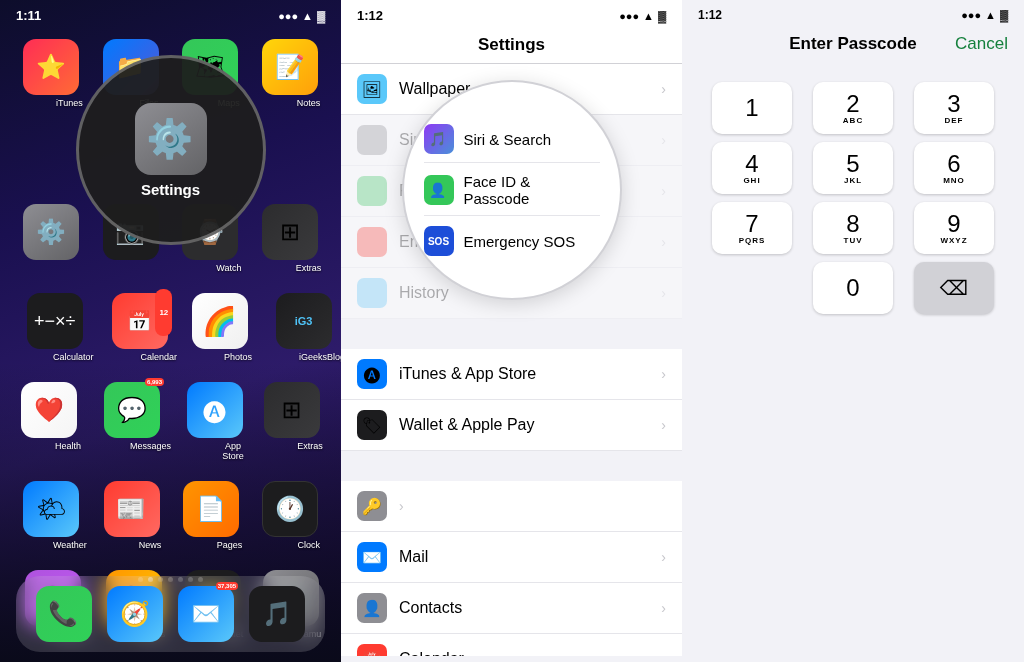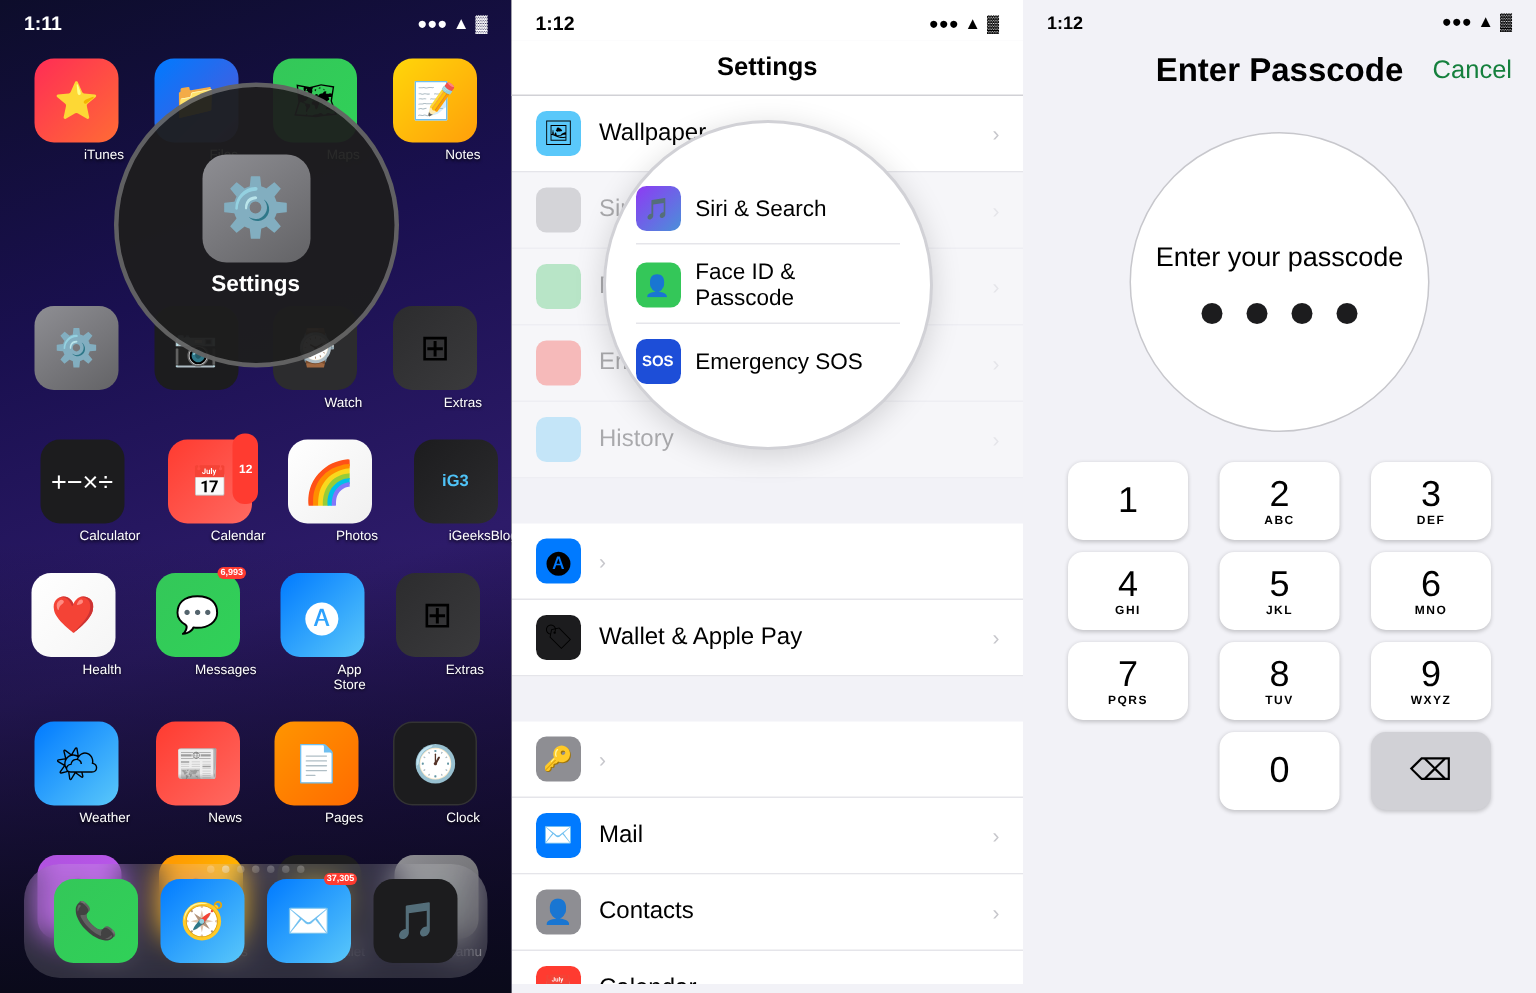--- a/index.html
+++ b/index.html
@@ -319,21 +319,21 @@
       font-weight: 600;
     }
     .passcode-header {
       display: flex;
       justify-content: center;
       align-items: center;
       padding: 8px 16px;
       position: relative;
     }
     .passcode-title {
-      font-size: 22px;
+      font-size: 17px;
       font-weight: 600;
       color: #000;
       text-align: center;
     }
     .passcode-cancel {
       position: absolute;
       right: 16px;
       color: #15803d;
       font-size: 17px;
     }
@@ -622,20 +622,21 @@
     <div class="settings-row" style="opacity:0.3;">
       <div class="settings-row-icon" style="background: #5ac8fa;"></div>
       <span class="settings-row-text">History</span>
       <span class="settings-row-chevron">›</span>
     </div>
 
     <div class="settings-gap"></div>
 
     <div class="settings-row">
       <div class="settings-row-icon" style="background: #007aff;">🅐</div>
+      <span class="settings-row-text">iTunes &amp; App Store</span>
       <span class="settings-row-chevron">›</span>
     </div>
 
     <div class="settings-row">
       <div class="settings-row-icon" style="background: #1c1c1e;">🏷</div>
       <span class="settings-row-text">Wallet &amp; Apple Pay</span>
       <span class="settings-row-chevron">›</span>
     </div>
 
     <div class="settings-gap"></div>
@@ -698,31 +699,20 @@
       <span>▲</span>
       <span>▓</span>
     </div>
   </div>
 
   <div class="passcode-header">
     <span class="passcode-title">Enter Passcode</span>
     <span class="passcode-cancel">Cancel</span>
   </div>
 
-  <div class="passcode-circle-container">
-    <div class="passcode-circle">
-      <span class="passcode-prompt">Enter your passcode</span>
-      <div class="passcode-dots">
-        <div class="passcode-dot"></div>
-        <div class="passcode-dot"></div>
-        <div class="passcode-dot"></div>
-        <div class="passcode-dot"></div>
-      </div>
-    </div>
-  </div>
 
   <div class="keypad">
 
     <div class="keypad-row">
       <div class="keypad-key">
         <span class="key-number">1</span>
         <span class="key-letters"></span>
       </div>
       <div class="keypad-key">
         <span class="key-number">2</span>

